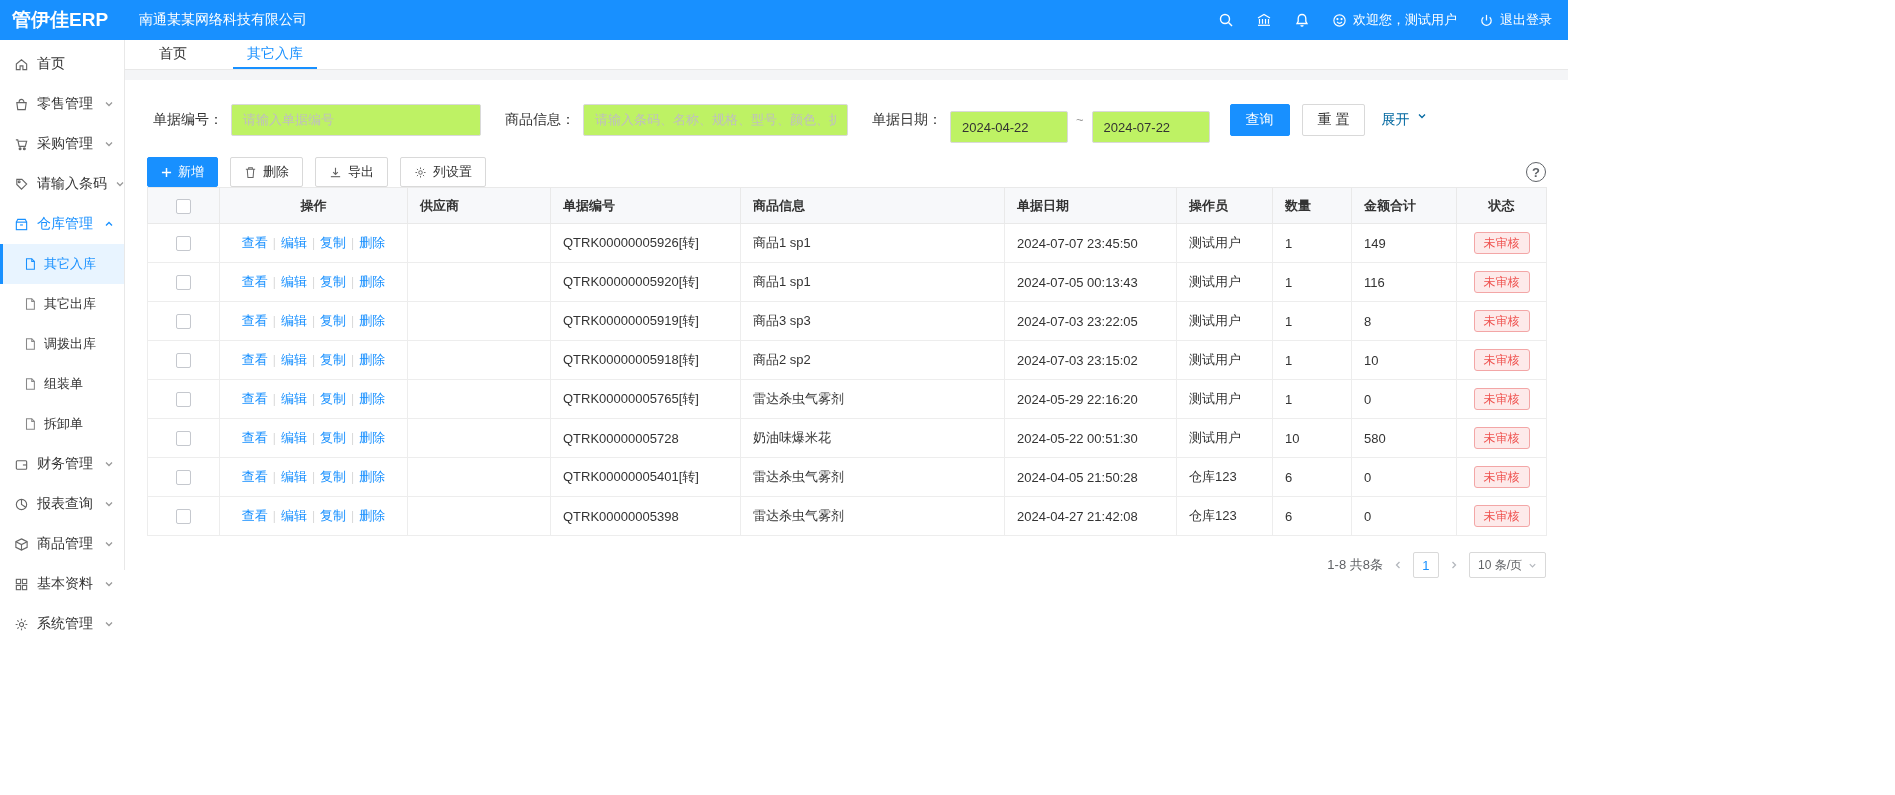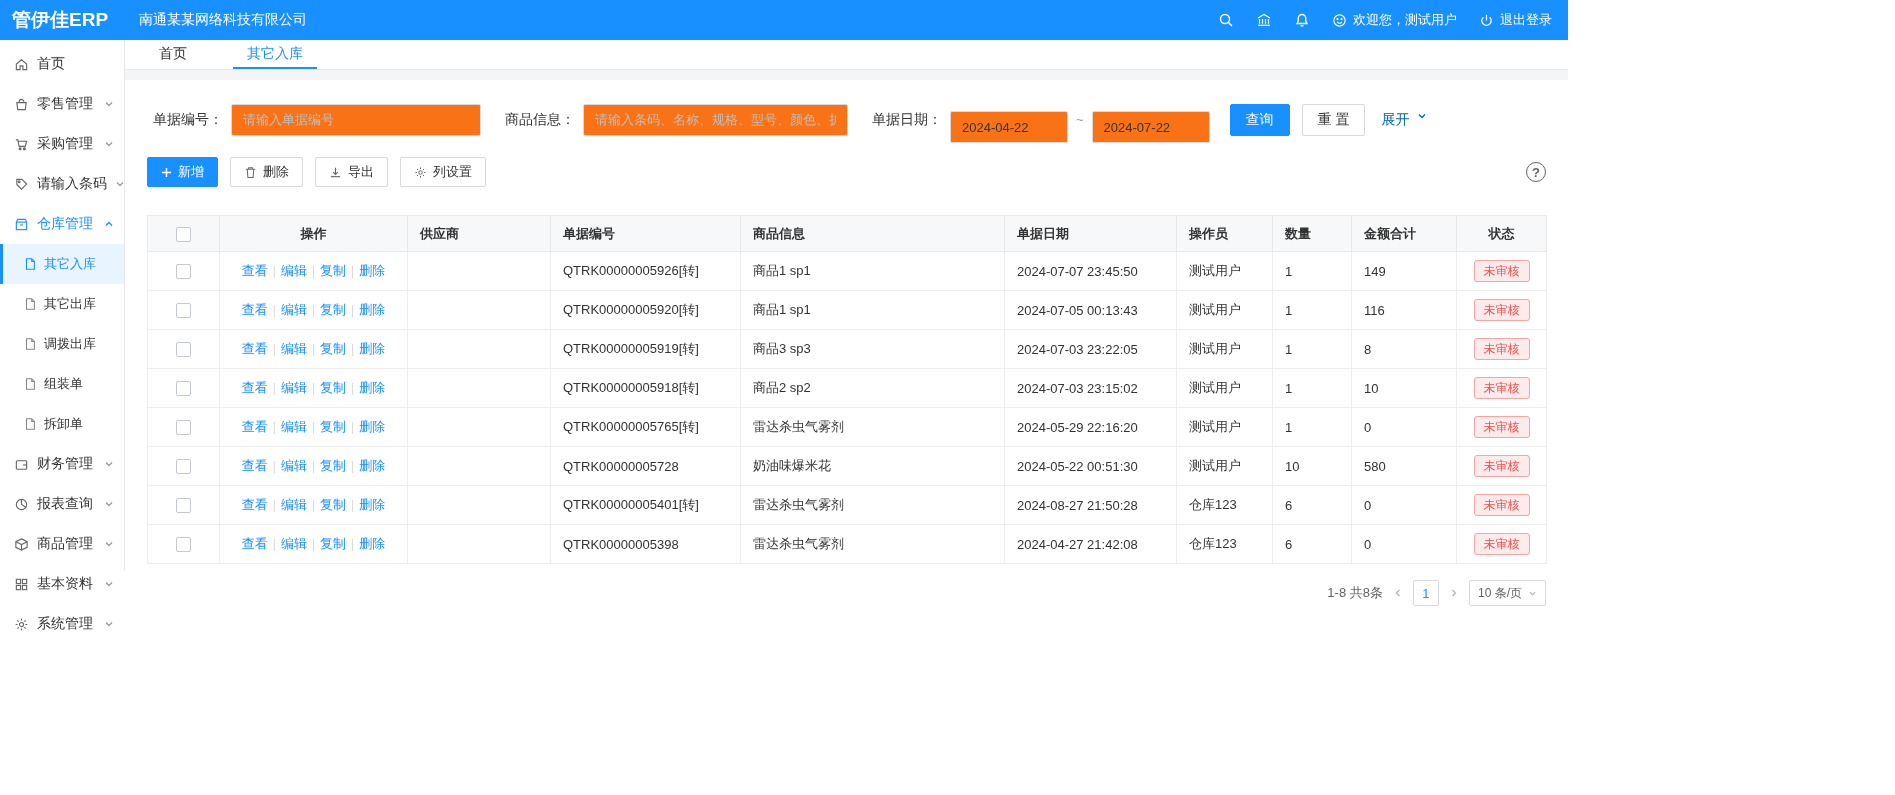--- a/index.html
+++ b/index.html
@@ -35,41 +35,41 @@
   
   .tabbar { height:30px; border-bottom:1px solid #e8e8e8; display:flex; padding-left:32px; gap:44px; flex-shrink:0; }
   .tab { display:flex; align-items:center; font-size:14px; color:#333; cursor:pointer; border-bottom:2px solid transparent; padding:0 2px; }
   .tab.active { color:#1890ff; border-bottom-color:#1890ff; padding:0 14px; }
   .strip { height:10px; background:#f4f5f7; flex-shrink:0; }
 
   
   .filter-row { display:flex; align-items:center; padding:16px 22px 0 28px; flex-wrap:nowrap; }
   .flabel { font-size:14px; color:#333; margin-right:8px; white-space:nowrap; }
   .ml24 { margin-left:24px; }
-  .finput { height:32px; border:1px solid #d9d9d9; border-radius:2px; padding:0 11px; font-size:13px; color:#333; background:#f97316; }
+  .finput { height:32px; border:1px solid #d9d9d9; border-radius:2px; padding:0 11px; font-size:13px; color:#333; background:#bef264; }
   .finput::placeholder { color:#bfbfbf; }
   .w250 { width:250px; }
   .w265 { width:265px; }
   .wdate { width:118px; text-align:left;margin-top:15px; }
   .tilde { color:#999; margin:0 8px; font-size:13px; }
   .btn { height:32px; padding:0 15px; border:1px solid #d9d9d9; background:#fff; border-radius:2px; font-size:14px; color:#333; display:inline-flex; align-items:center; gap:6px; cursor:pointer; white-space:nowrap; }
   .btn.primary { background:#1890ff; border-color:#1890ff; color:#fff; }
   .btn-search { margin-left:20px; }
   .btn-reset { margin-left:12px; }
   .expand-link { margin-left:16px; color:#0369a1; font-size:14px; display:inline-flex; align-items:flex-start; gap:8px; cursor:pointer; text-decoration:none; white-space:nowrap; }
 
   
   .toolbar { display:flex; align-items:center; gap:12px; padding:14px 22px 0 22px; }
   .toolbar .btn { height:30px; font-size:13px; padding:0 13px; }
   .bicon { display:inline-flex; color:#666; }
   .btn.primary .bicon { color:#fff; }
   .help { margin-left:auto; width:20px; height:20px; border:1.5px solid #5f6368; border-radius:50%; display:inline-flex; align-items:center; justify-content:center; font-size:13px; font-weight:bold; color:#5f6368; cursor:pointer; }
 
   
-  .data-table { table-layout:fixed; width:1399px; margin:28px 22px 0 22px; border-collapse:collapse; }
+  .data-table { table-layout:fixed; width:1399px; margin:0 22px 0 22px; border-collapse:collapse; }
   .data-table th { background:#f7f8fa; height:36px; font-size:13px; font-weight:bold; color:#333; text-align:left; padding:0 12px; border:1px solid #e9e9e9; }
   .data-table td { height:39px; font-size:13px; color:#333; padding:0 12px; border:1px solid #ededed; background:#fff; white-space:nowrap; overflow:hidden; }
   .center { text-align:center !important; }
   .checkbox { width:15px; height:15px; border:1px solid #c5c8ce; border-radius:2px; display:inline-block; background:#fff; vertical-align:middle; cursor:pointer; }
   .action-link { color:#1890ff; font-size:13px; text-decoration:none; cursor:pointer; }
   .sep { color:#d9d9d9; margin:0 5px; font-size:12px; }
   .status-badge { display:inline-block; padding:3px 9px; font-size:12px; color:#ef5350; background:#fdeaea; border:1px solid #f3a6a6; border-radius:3px; line-height:1.2; }
 
   
   .pagination { display:flex; justify-content:flex-end; align-items:center; gap:10px; padding:16px 22px 0 0; font-size:13px; color:#606266; }
@@ -504,21 +504,21 @@
   </tr>
 
   <tr>
     <td class="center"><span class="checkbox"></span></td>
     <td class="center">
       <a class="action-link">查看</a><span class="sep">|</span><a class="action-link">编辑</a><span class="sep">|</span><a class="action-link">复制</a><span class="sep">|</span><a class="action-link">删除</a>
     </td>
     <td></td>
     <td>QTRK00000005401[转]</td>
     <td>雷达杀虫气雾剂</td>
-    <td>2024-08-27 21:50:28</td>
+    <td>2024-04-05 21:50:28</td>
     <td>仓库123</td>
     <td>6</td>
     <td>0</td>
     <td class="center"><span class="status-badge">未审核</span></td>
   </tr>
 
   <tr>
     <td class="center"><span class="checkbox"></span></td>
     <td class="center">
       <a class="action-link">查看</a><span class="sep">|</span><a class="action-link">编辑</a><span class="sep">|</span><a class="action-link">复制</a><span class="sep">|</span><a class="action-link">删除</a>

